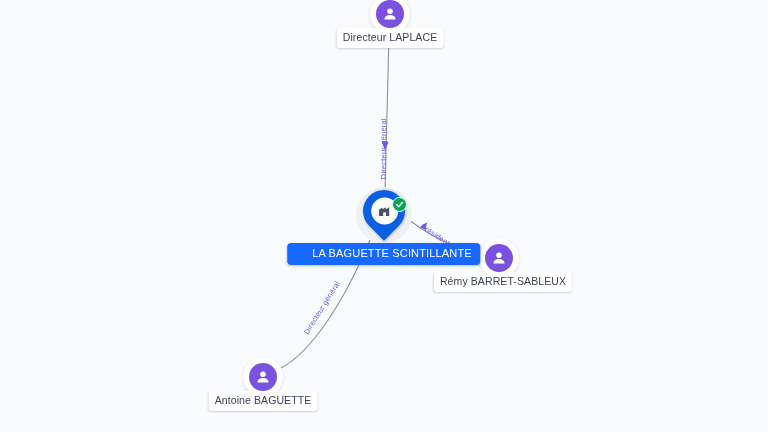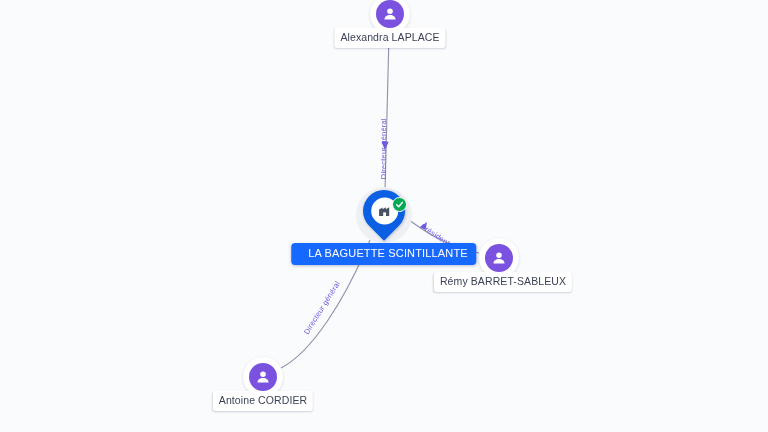--- a/index.html
+++ b/index.html
@@ -137,21 +137,21 @@
     position: absolute;
     left: 0;
     top: 28px;
     transform: translateX(-50%);
     white-space: nowrap;
     background: #1768ff;
     color: #ffffff;
     font-size: 11px;
     line-height: 1;
     letter-spacing: .15px;
-    padding: 5px 9px 6px 17px;
+    padding: 5px 9px 6px 25px;
     border-radius: 4px;
     box-shadow: 0 1px 3px rgba(20,40,90,0.28);
   }
 
   
   .edge-label {
     position: absolute;
     color: #6b5ce0;
     font-size: 7.5px;
     line-height: 1;
@@ -186,21 +186,21 @@
 
   <div class="person-node" style="left:390px; top:14px;">
     <div class="avatar-ring">
       <div class="avatar-circle">
         <svg width="18" height="18" viewBox="0 0 24 24" fill="#ffffff" aria-hidden="true">
           <circle cx="12" cy="8.2" r="3.7"></circle>
           <path d="M4.6 19.4c0-4.1 3.3-6.2 7.4-6.2s7.4 2.1 7.4 6.2z"></path>
         </svg>
       </div>
     </div>
-    <div class="node-label" style="left:0; top:14px;">Alexandra LAPLACE</div>
+    <div class="node-label" style="left:0; top:14px;">Directeur LAPLACE</div>
   </div>
 
   <div class="person-node" style="left:499px; top:258px;">
     <div class="avatar-ring">
       <div class="avatar-circle">
         <svg width="18" height="18" viewBox="0 0 24 24" fill="#ffffff" aria-hidden="true">
           <circle cx="12" cy="8.2" r="3.7"></circle>
           <path d="M4.6 19.4c0-4.1 3.3-6.2 7.4-6.2s7.4 2.1 7.4 6.2z"></path>
         </svg>
       </div>
@@ -210,21 +210,21 @@
 
   <div class="person-node" style="left:263px; top:377px;">
     <div class="avatar-ring">
       <div class="avatar-circle">
         <svg width="18" height="18" viewBox="0 0 24 24" fill="#ffffff" aria-hidden="true">
           <circle cx="12" cy="8.2" r="3.7"></circle>
           <path d="M4.6 19.4c0-4.1 3.3-6.2 7.4-6.2s7.4 2.1 7.4 6.2z"></path>
         </svg>
       </div>
     </div>
-    <div class="node-label" style="left:0; top:14px;">Antoine CORDIER</div>
+    <div class="node-label" style="left:0; top:14px;">Antoine BAGUETTE</div>
   </div>
 
   <div id="company-node" style="left:384px; top:215px;">
     <div class="pin-halo"></div>
     <div class="pin-shape">
       <div class="pin-inner">
         <svg width="15" height="15" viewBox="0 0 24 24" fill="#4a5163" aria-hidden="true">
           <path d="M3 20V9.6l5.4-3.2V9l5.4-3.2V9l5.4-3.2V20z"></path>
           <rect x="9.6" y="14.2" width="4.4" height="5.8" fill="#ffffff"></rect>
         </svg>

